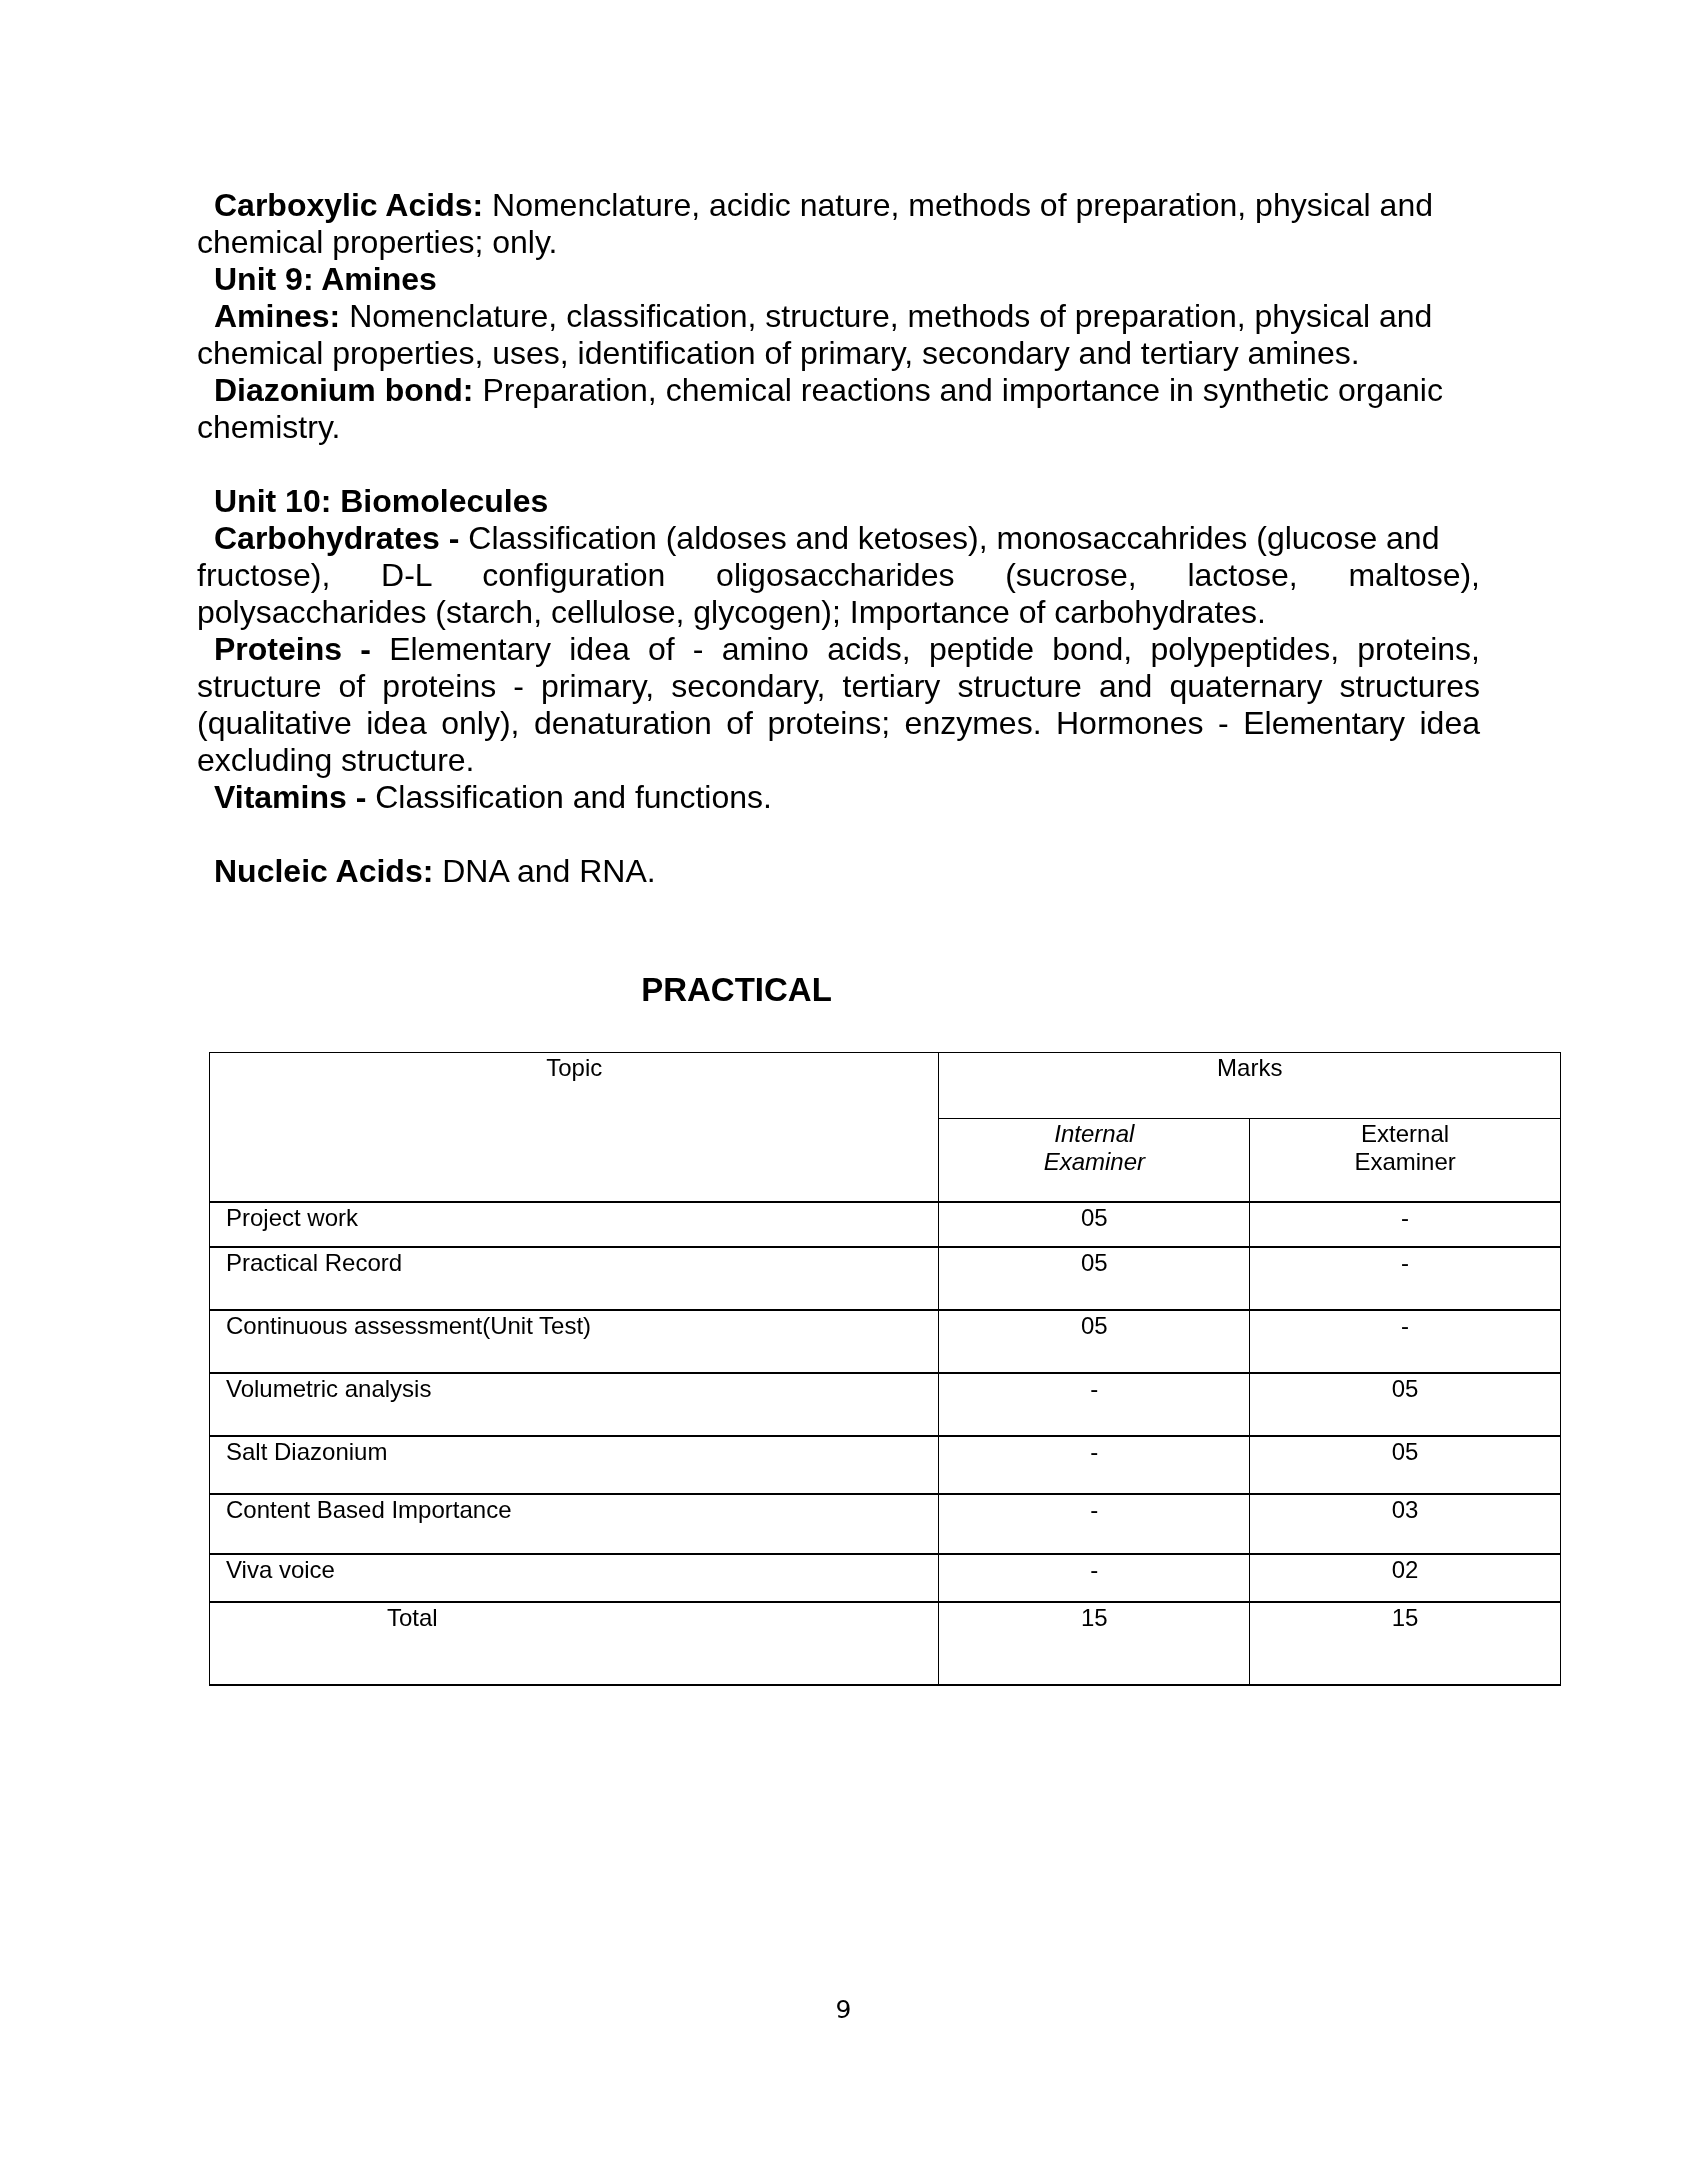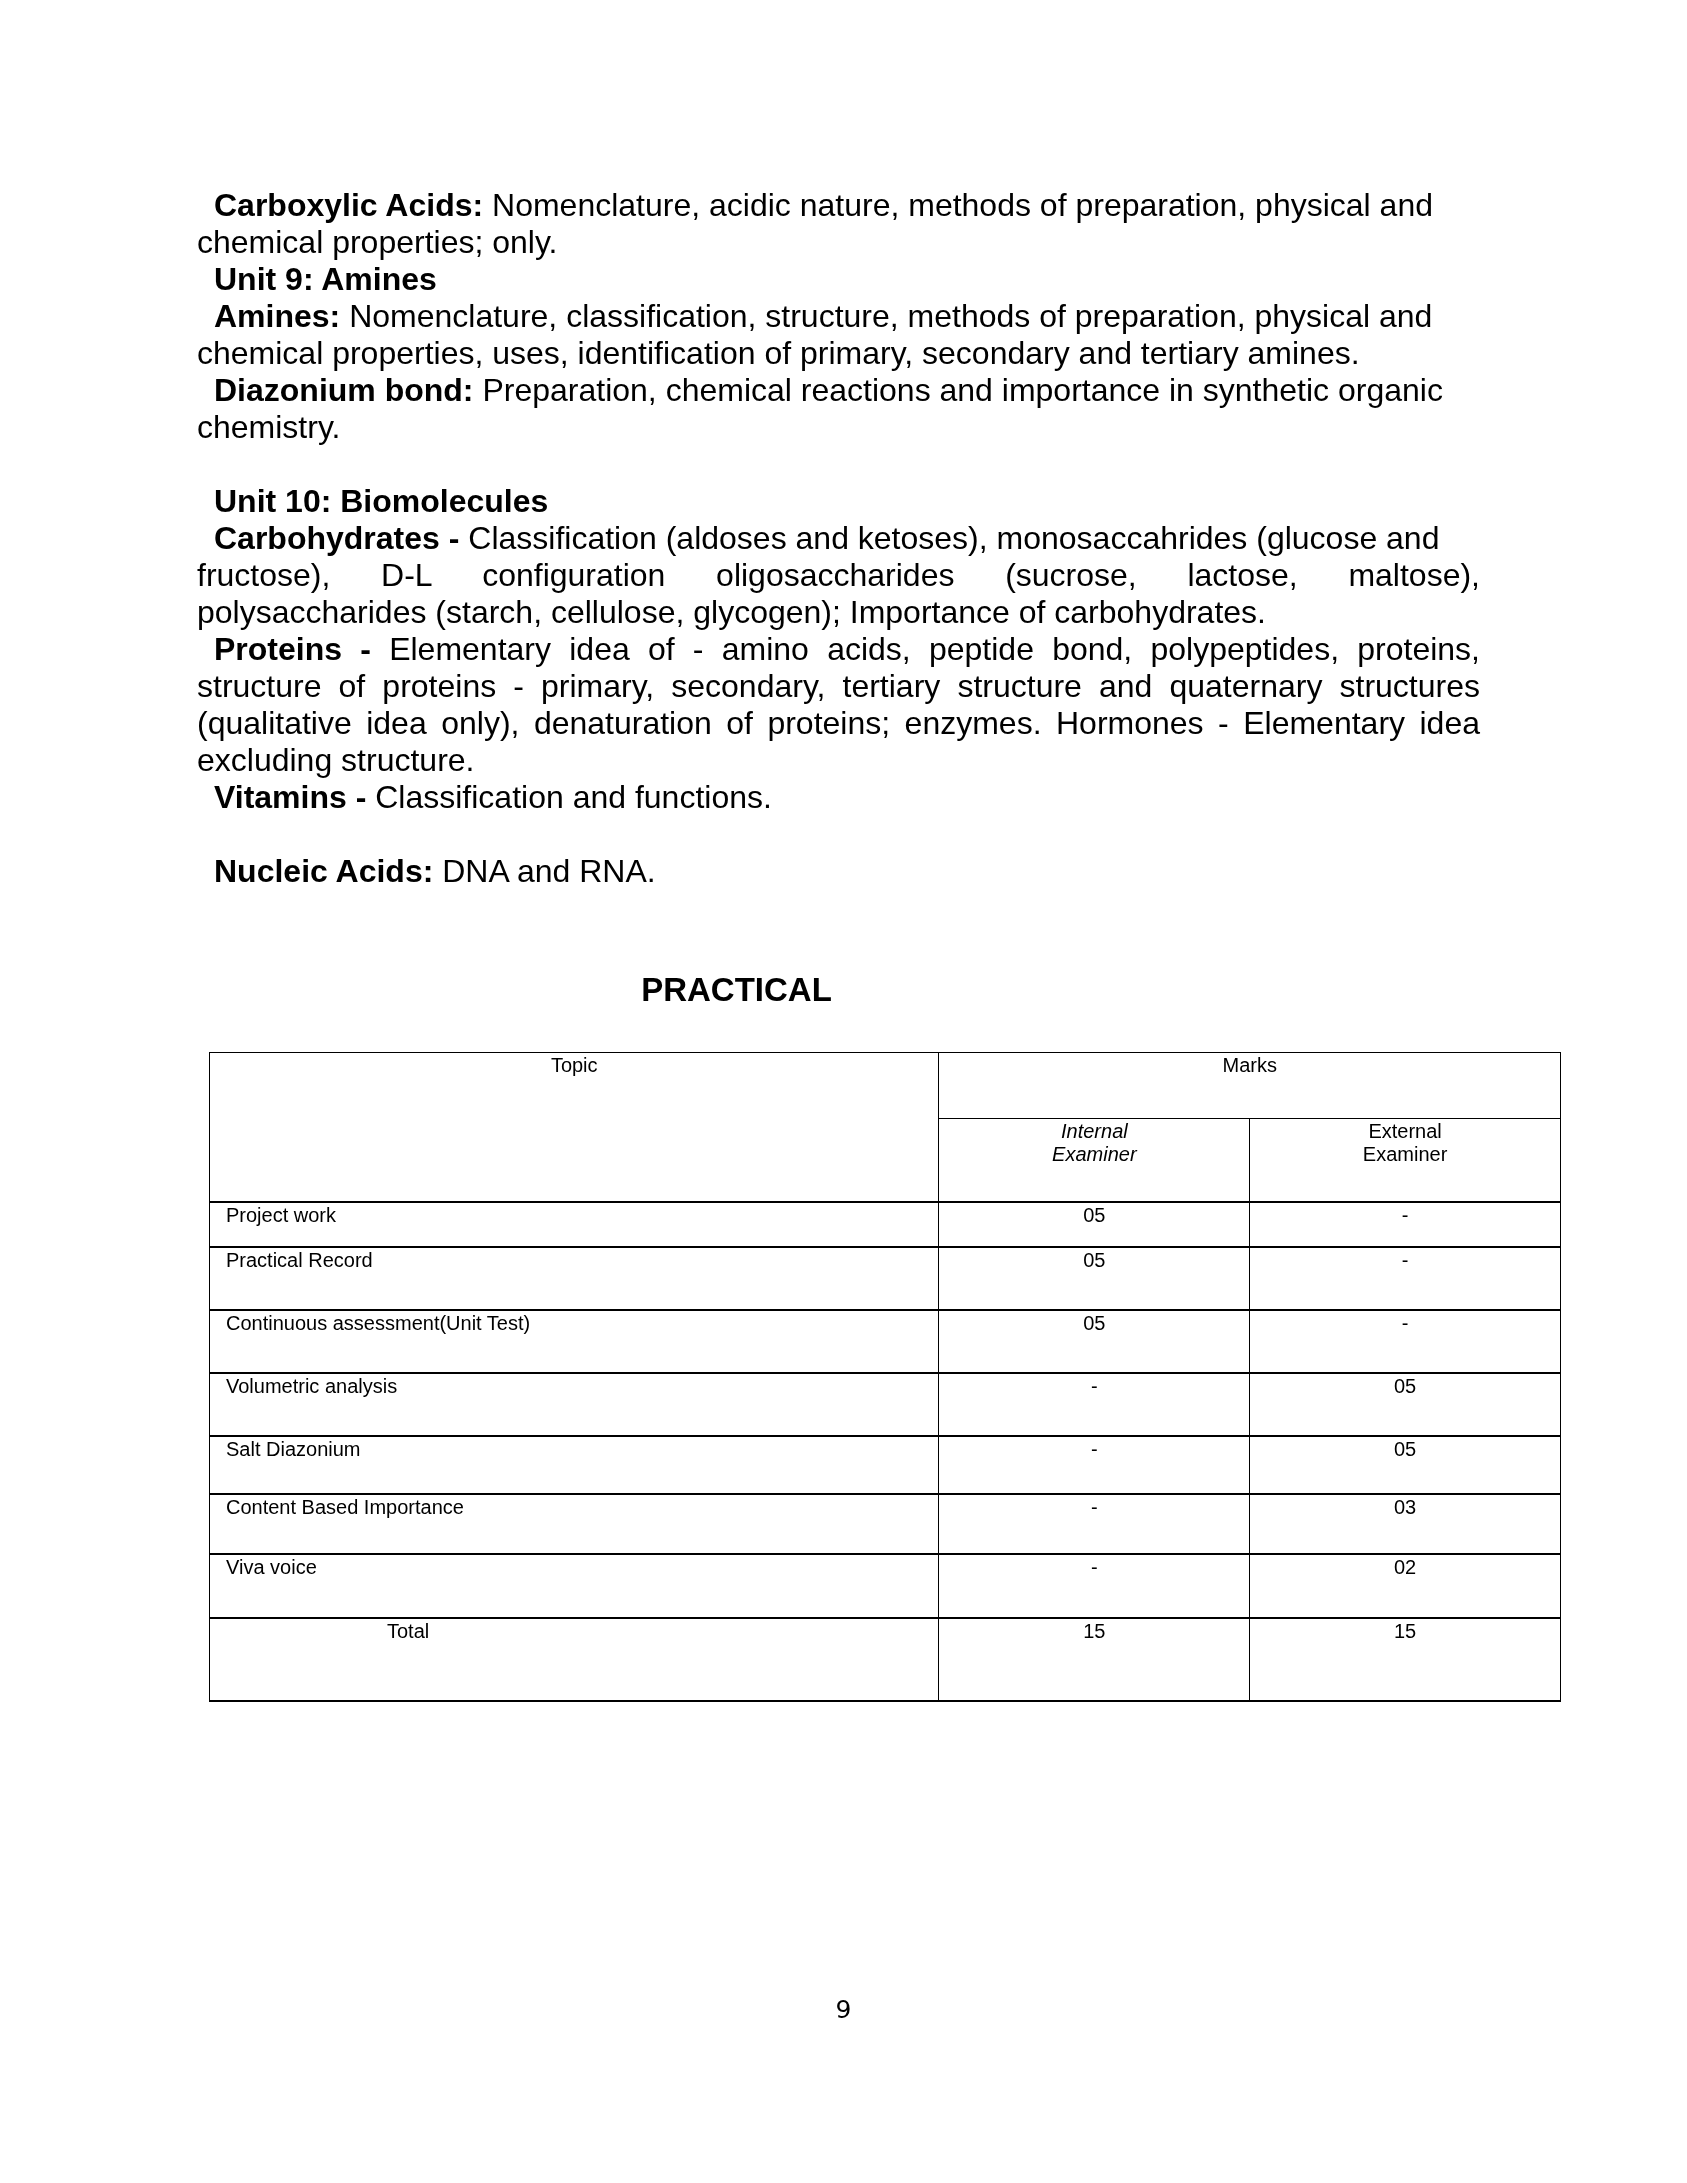--- a/index.html
+++ b/index.html
@@ -6,21 +6,21 @@
     body { width: 1687px; height: 2183px; position: relative; overflow: hidden;
            font-family: "Liberation Sans", sans-serif; color: #000; }
     .content { position: absolute; left: 197px; top: 187px; width: 1283px; }
     .line { font-size: 32px; line-height: 37px; margin: 0; white-space: nowrap; }
     .just { text-align: justify; text-align-last: justify; white-space: normal; }
     .b { font-weight: bold; margin-left: 17px; }
     .gap { height: 37px; }
     .heading { position: absolute; left: 0; width: 1473px; top: 971px; text-align: center;
                font-size: 33px; font-weight: bold; }
     table.practical { position: absolute; left: 209px; top: 1052px; width: 1352px;
-                      border-collapse: collapse; font-size: 20px; }
+                      border-collapse: collapse; font-size: 24px; }
     table.practical td { border: 1.3px solid #000; vertical-align: top; padding: 0; }
     table.practical tr.thick td { border-top: 2.6px solid #000; }
     .c-topic { width: 729px; }
     .c-int, .c-ext { width: 310px; text-align: center; }
     .topic-text { padding-left: 16px; padding-top: 1.3px; display: block; }
     .center { text-align: center; display: block; padding-top: 1.3px; }
     .pageno { position: absolute; top: 1995px; left: 0; width: 1687px; text-align: center;
               font-family: "DejaVu Sans", sans-serif; font-size: 25px; }
   </style>
 </head>
@@ -129,21 +129,21 @@
     <td>
           <span class="topic-text">Content Based Importance</span>
         </td>
     <td>
           <span class="center">-</span>
         </td>
     <td style="border-left:0.7px solid #555;">
           <span class="center">03</span>
         </td>
   </tr>
-  <tr class="thick" style="height:64px">
+  <tr class="thick" style="height:48px">
     <td>
           <span class="topic-text">Viva voice</span>
         </td>
     <td>
           <span class="center">-</span>
         </td>
     <td style="border-left:0.7px solid #555;">
           <span class="center">02</span>
         </td>
   </tr>

